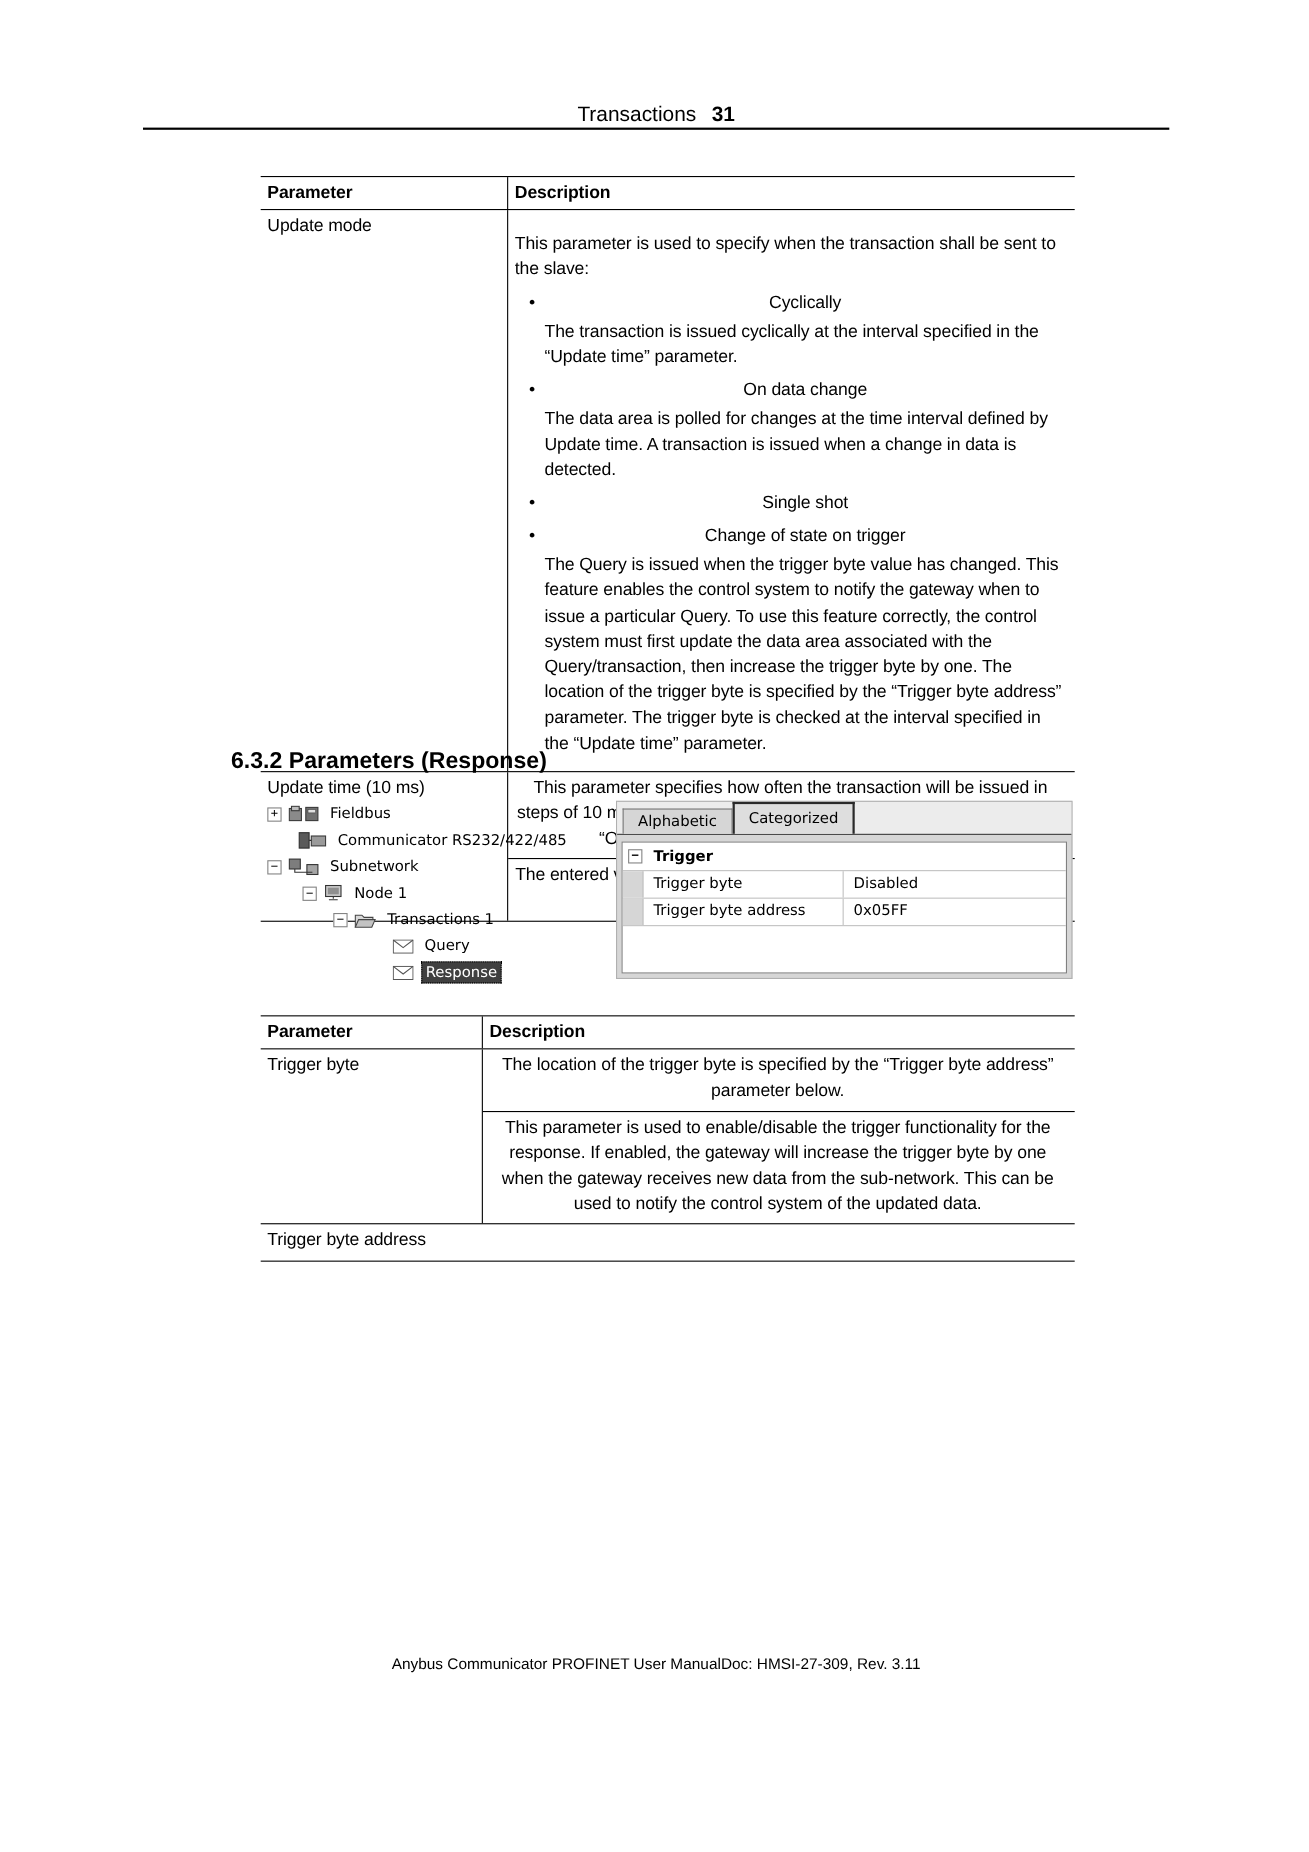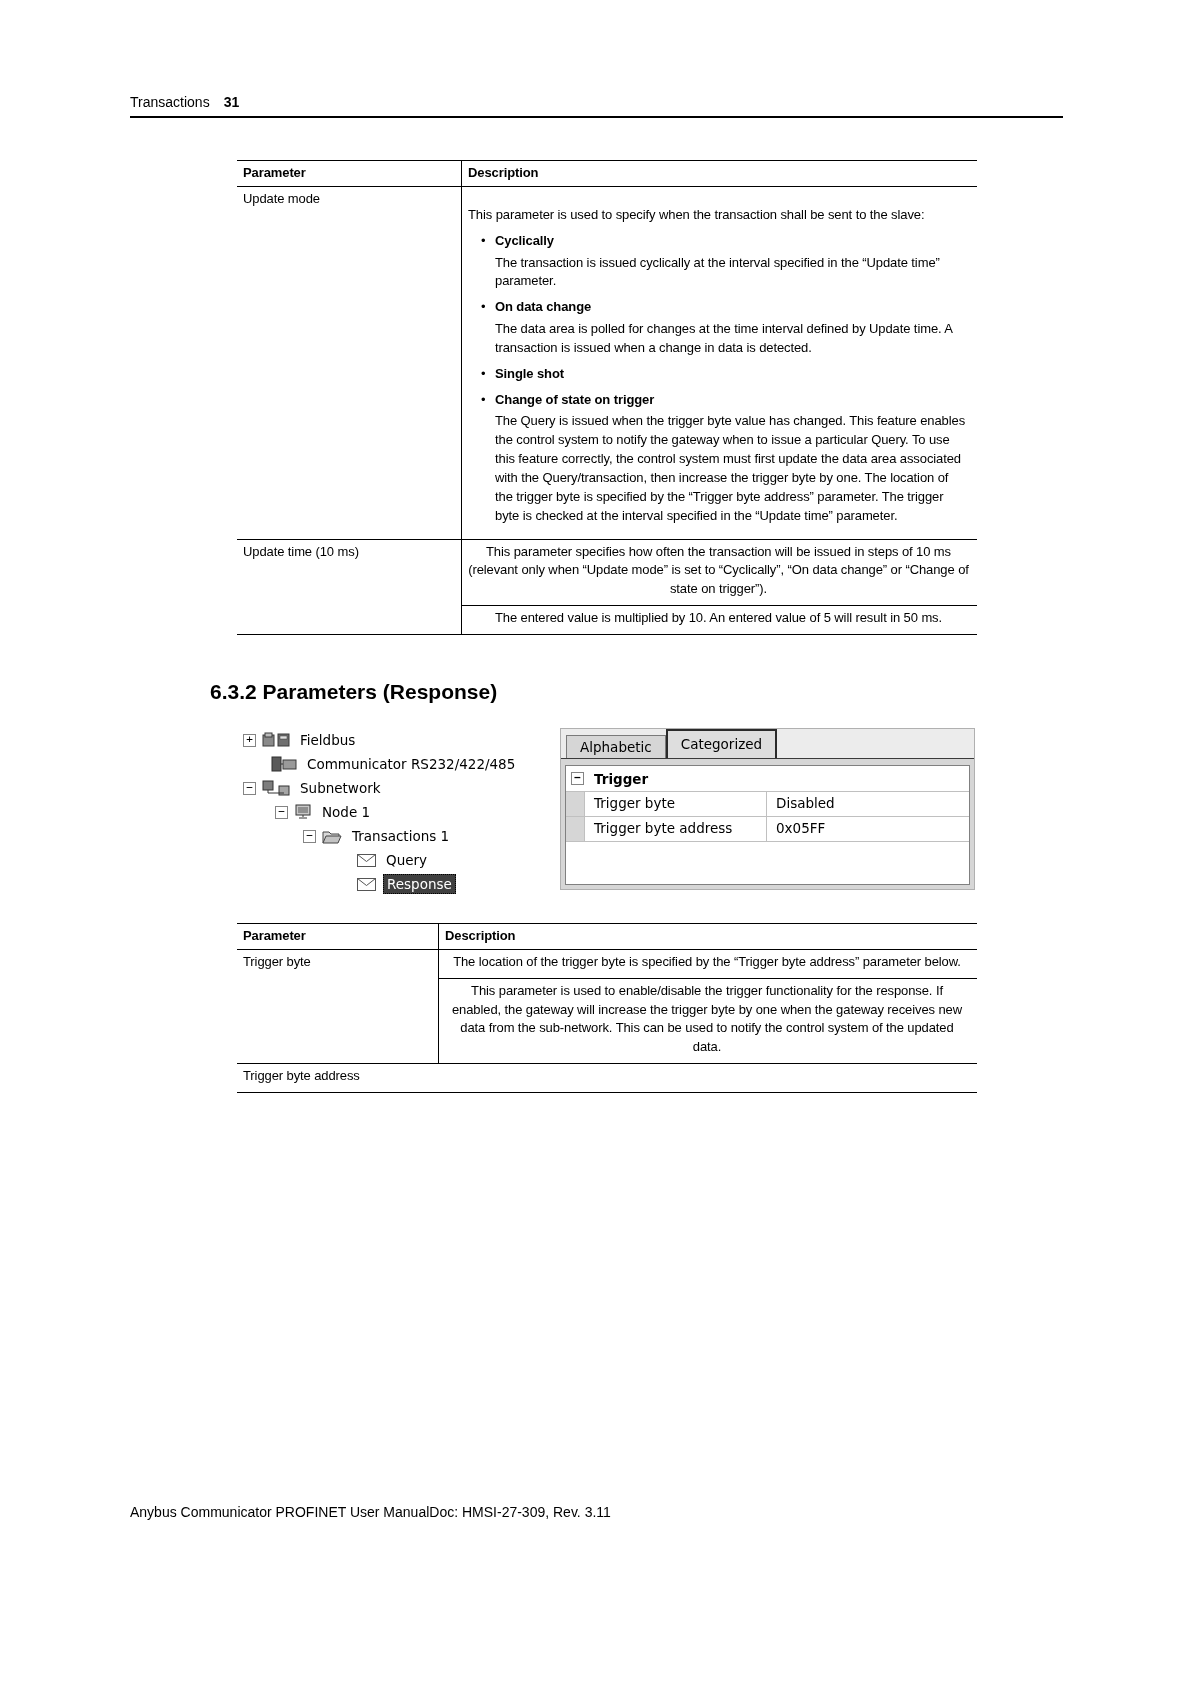--- a/index.html
+++ b/index.html
@@ -1,40 +1,40 @@
 <!DOCTYPE html>
 <html><head>
 <meta charset="utf-8">
 <style>
   html,body{margin:0;padding:0;background:#e8e8e8;}
   .page{position:relative;width:1190px;height:1684px;background:#ffffff;margin:0 auto;
         font-family:"Liberation Sans",sans-serif;color:#000;overflow:hidden;}
 
   
-  .running-head{position:absolute;top:94px;left:130px;width:933px;text-align:left;font-size:14px;}
+  .running-head{position:absolute;top:94px;left:130px;width:933px;text-align:center;font-size:19px;}
   .running-head .num{font-weight:700;margin-left:14px;}
   .head-rule{position:absolute;top:116px;left:130px;width:933px;border-top:2px solid #000;}
 
   
-  .ptable{position:absolute;left:237px;width:740px;font-size:13px;letter-spacing:-0.1px;
+  .ptable{position:absolute;left:237px;width:740px;font-size:16px;letter-spacing:-0.1px;
           line-height:1.45;border-top:1px solid #000;}
   .t1{top:160px;}
   .t2{top:923px;}
   .trow{display:flex;border-bottom:1px solid #000;}
   .pcell{flex:0 0 210px;padding:3px 8px 6px 6px;}
   .t2 .pcell{flex:0 0 187px;}
   .dcell{flex:1;border-left:1px solid #000;padding:3px 8px 6px 6px;}
   .dcell.nopad{padding:0;display:flex;flex-direction:column;}
   .thead .pcell,.thead .dcell{font-weight:700;padding-bottom:3px;}
   .sub{padding:3px 8px 6px 6px;margin:0;text-align:center;}
   .sub + .sub{border-top:1px solid #000;}
   .intro{margin:16px 0 7px 0;}
   .bullet{position:relative;padding-left:27px;margin:7px 0;}
   .bullet .dot{position:absolute;left:13px;top:0;}
-  .btitle{font-weight:700;}
+  .btitle{font-weight:400;text-align:center;}
   .bbody{margin:3px 0 0 0;}
 
   
   .section-heading{position:absolute;top:680px;left:210px;margin:0;font-size:21px;font-weight:700;}
 
   
   .figure{position:absolute;top:726px;left:237px;width:740px;height:184px;
           font-family:"DejaVu Sans",sans-serif;font-size:13.5px;}
   .tree{position:absolute;left:0;top:2px;width:315px;}
   .tree-row{display:flex;align-items:center;height:24px;white-space:nowrap;}
@@ -56,21 +56,21 @@
   .cat-row{display:flex;align-items:center;height:25px;border-bottom:1px solid #c0c0c0;
            padding-left:5px;font-weight:700;}
   .cat-row .expbox{margin-right:10px;}
   .prop-row{display:flex;align-items:stretch;height:24px;border-bottom:1px solid #c0c0c0;}
   .gutter{flex:0 0 18px;background:#d6d6d6;border-right:1px solid #c0c0c0;}
   .pname{flex:0 0 168px;padding:3px 4px 0 9px;border-right:1px solid #c0c0c0;}
   .pvalue{flex:1;padding:3px 15px 0 9px;}
 
   
   .footer{position:absolute;top:1504px;left:130px;width:933px;display:flex;
-          justify-content:flex-start;font-size:14px;}
+          justify-content:center;font-size:14px;}
 </style>
 </head>
 <body>
 
 <div class="page">
 
   <div class="running-head">
     <span class="sec">Transactions</span><span class="num">31</span>
   </div>
   <div class="head-rule"></div>

